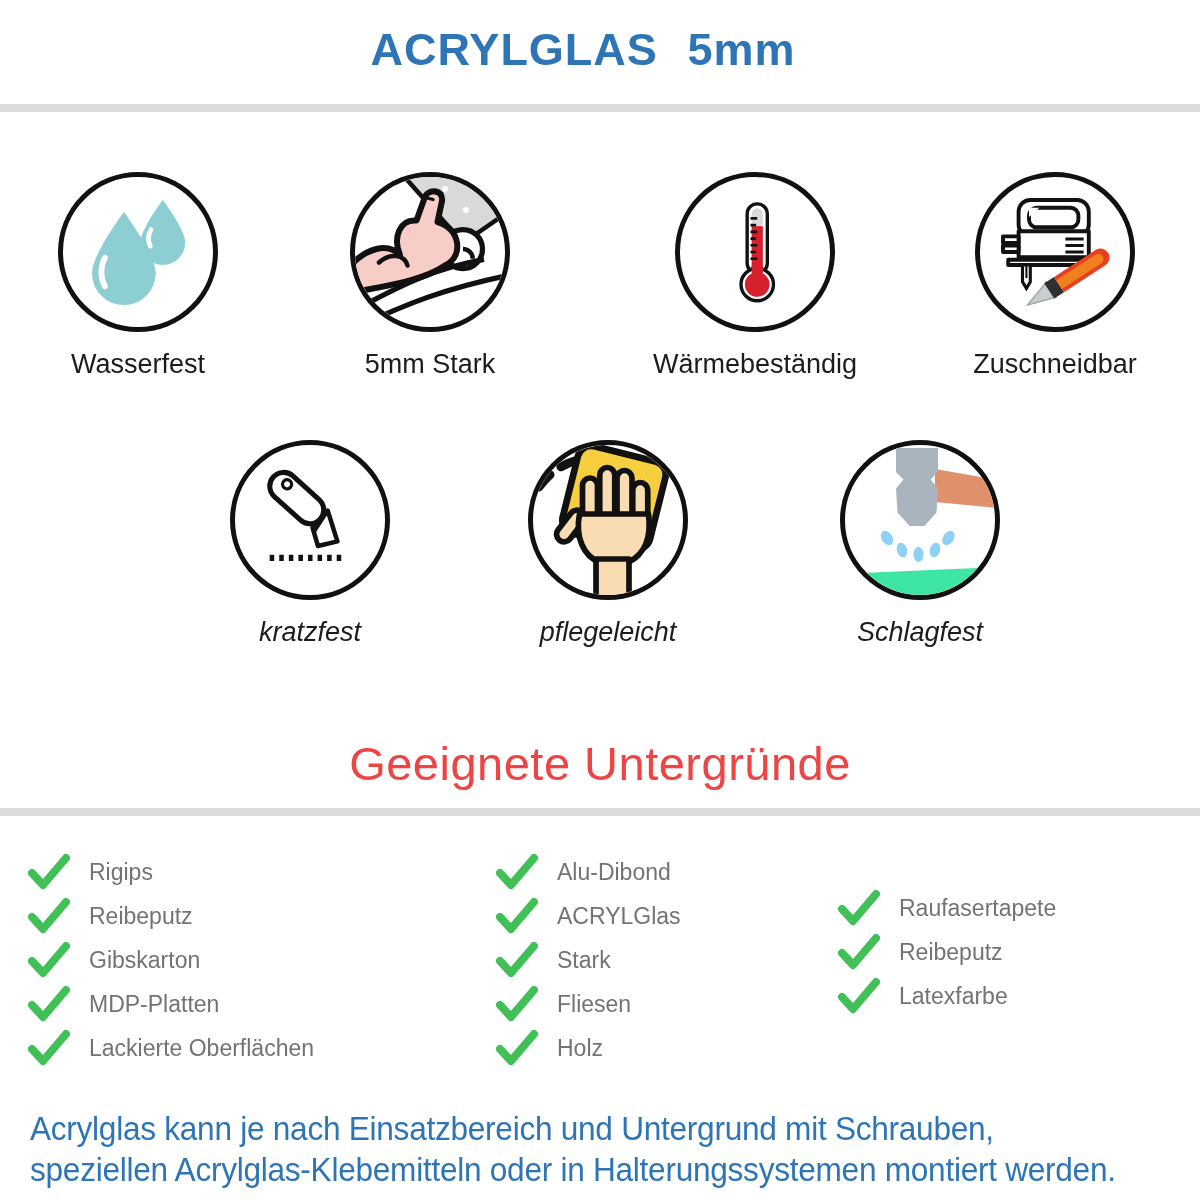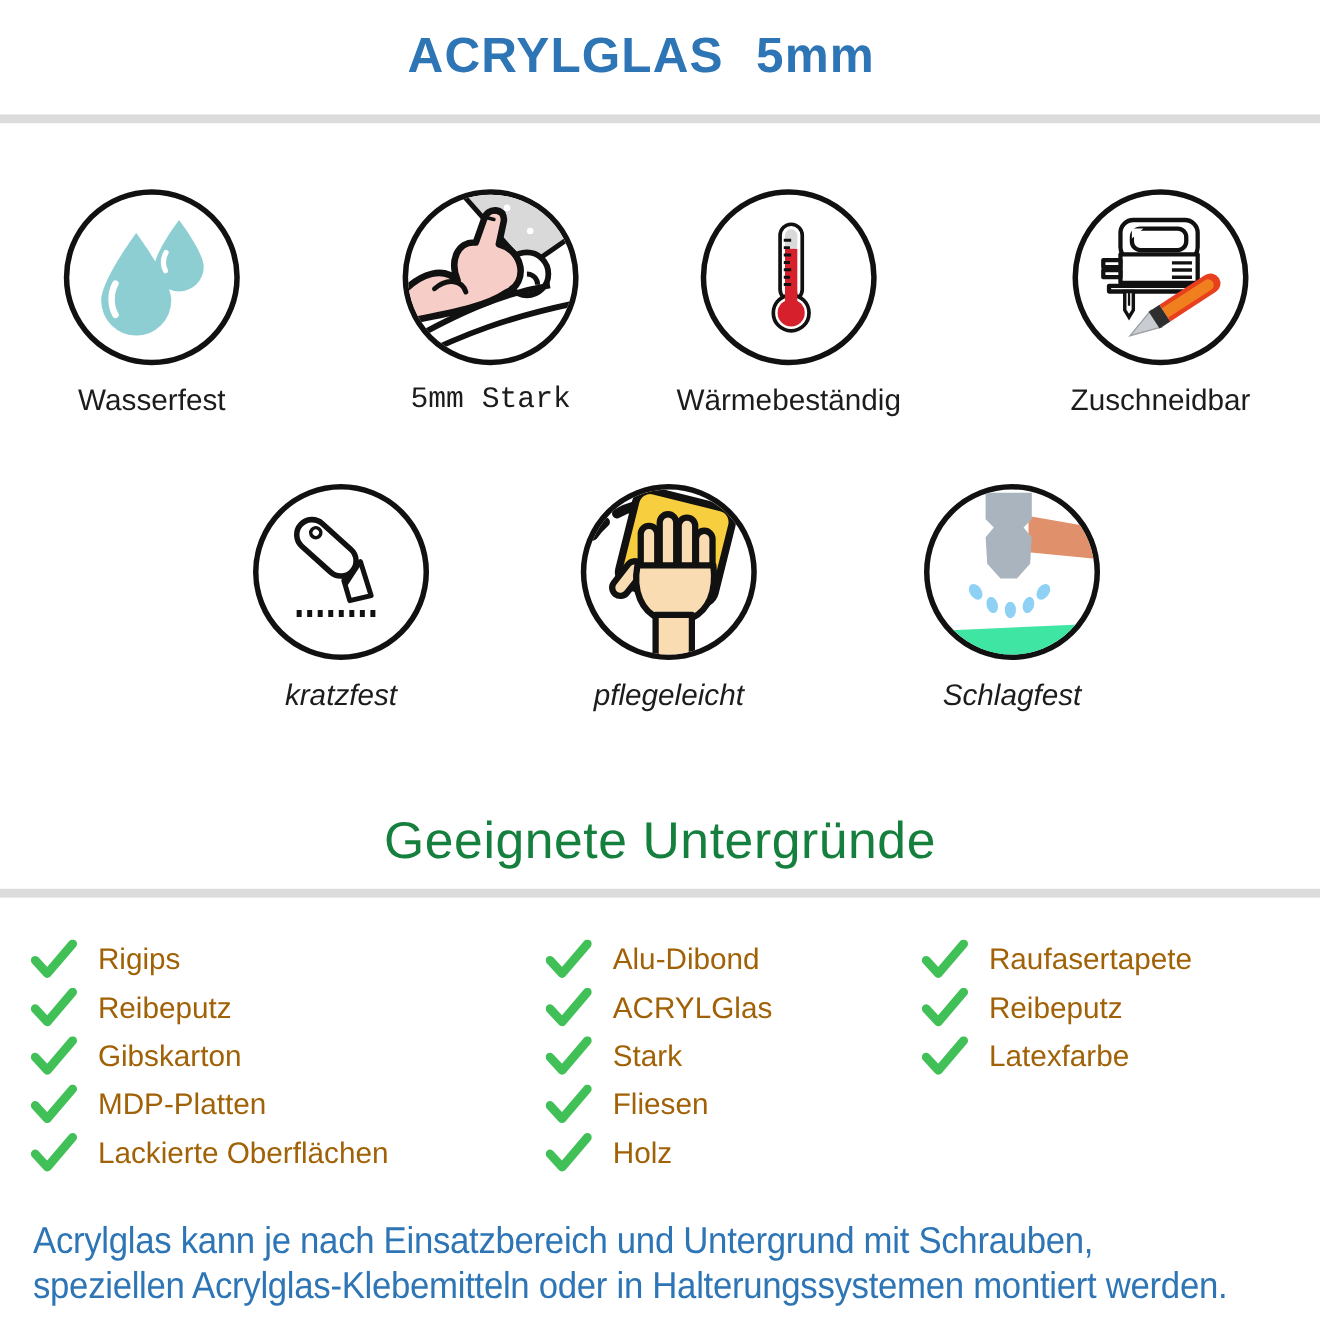--- a/index.html
+++ b/index.html
@@ -21,40 +21,40 @@
     border: 5px solid #111; border-radius: 50%;
     overflow: hidden; background: #fff;
     display: flex; align-items: center; justify-content: center;
   }
   .feature-circle svg { overflow: visible; display: block; }
   .feature-label { margin-top: 17px; font-size: 27px; color: #1c1c1c; white-space: nowrap; }
 
   .row1 { top: 172px; }
   .row2 { top: 440px; font-style: italic; }
   .f-wasserfest   { left: -12px; }
-  .f-stark        { left: 296px; font-family: Liberation Mono, monospace; }
-  .f-waerme       { left: 567px; }
+  .f-stark        { left: 280px; }
+  .f-waerme       { left: 605px; }
   .f-zuschneidbar { left: 905px; }
   .f-kratzfest    { left: 160px; }
   .f-pflege       { left: 458px; }
   .f-schlagfest   { left: 770px; }
 
   .section-heading {
     position: absolute; top: 736px; left: 0; width: 1200px;
     text-align: center; font-size: 47px; font-weight: 400;
-    color: #15803d; letter-spacing: 0.5px;
+    color: #ef4444; letter-spacing: 0.5px;
   }
 
   .substrate-col { position: absolute; top: 850px; }
   .col-1 { left: 28px; }
   .col-2 { left: 496px; }
-  .col-3 { left: 838px; }
+  .col-3 { left: 838px; margin-top: 36px; }
   .substrate-item { display: flex; align-items: center; height: 44px; }
   .check-icon { width: 42px; height: 36px; margin-right: 19px; flex: 0 0 auto; }
-  .substrate-label { font-size: 27px; color: #a16207; white-space: nowrap; }
+  .substrate-label { font-size: 23px; color: #737373; white-space: nowrap; }
 
   .footer-note {
     position: absolute; top: 1108px; left: 30px; width: 1260px;
     color: #2e75b6; font-size: 34px; line-height: 41px;
     transform: scaleX(0.93); transform-origin: left top;
     letter-spacing: -0.3px;
   }
 </style>
 </head>
 <body>

